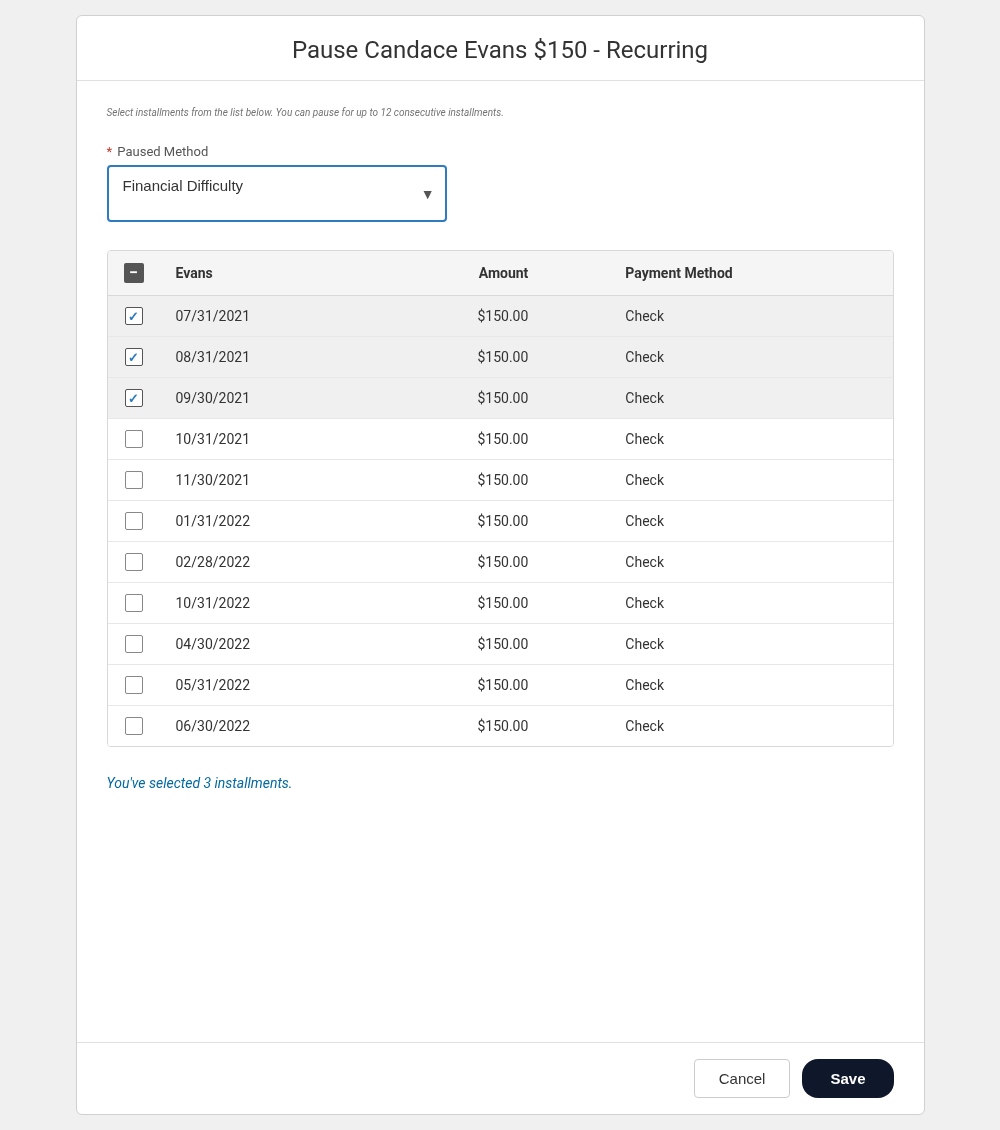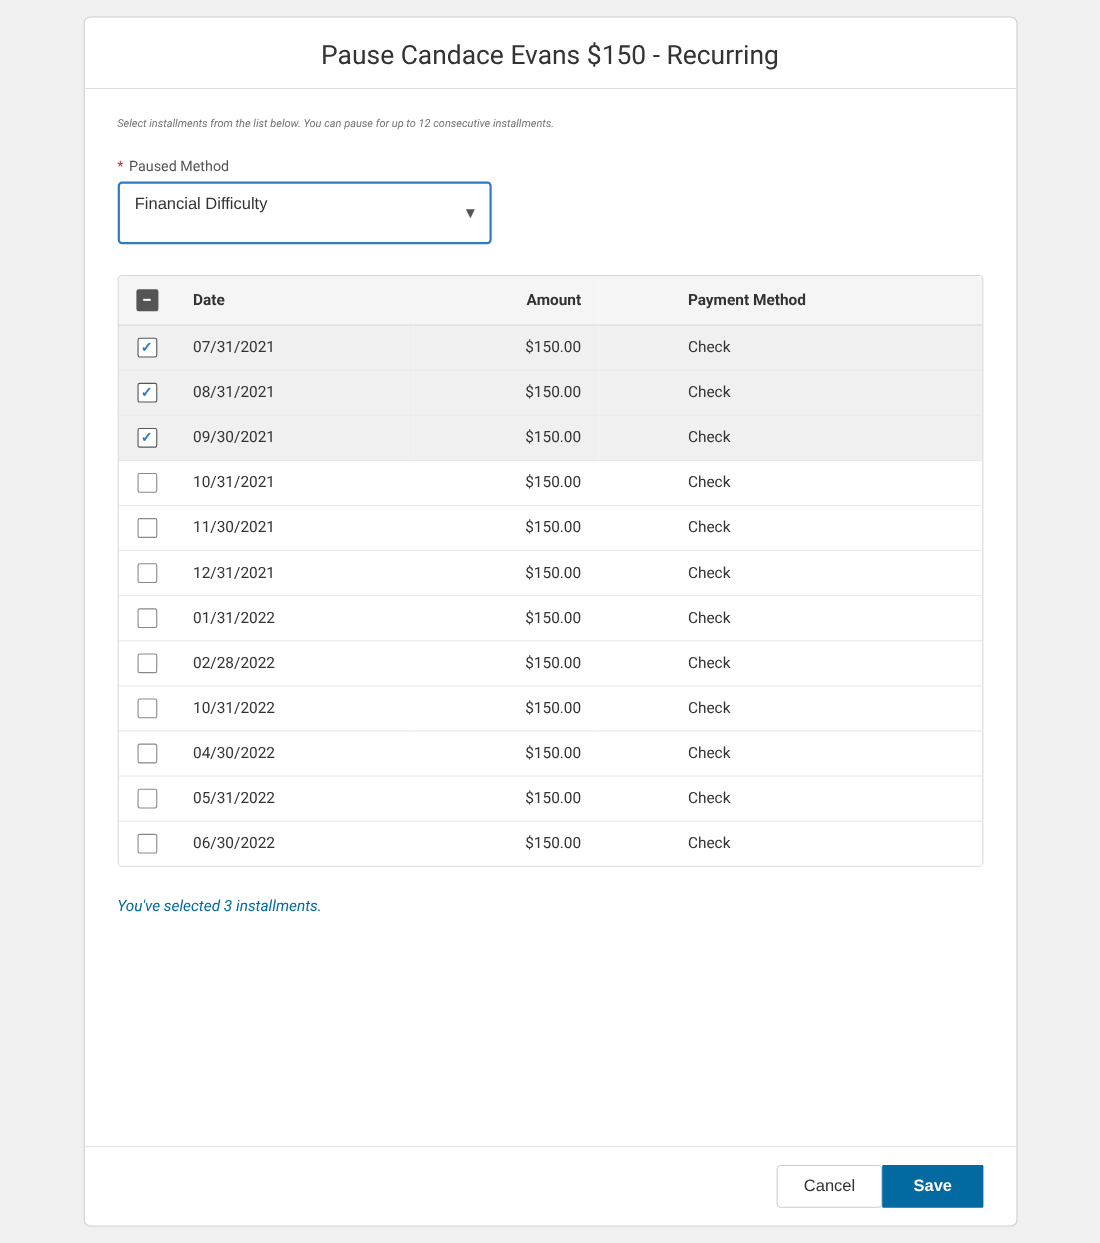--- a/index.html
+++ b/index.html
@@ -226,39 +226,40 @@
       font-size: 15px;
       color: #333333;
       font-weight: 700;
     }
 
     .modal-footer {
       padding: 16px 30px;
       border-top: 1px solid #e0e0e0;
       display: flex;
       justify-content: flex-end;
+      gap: 12px;
     }
 
     .btn-cancel {
       padding: 10px 24px;
       font-size: 15px;
       color: #333333;
       background: #ffffff;
       border: 1px solid #cccccc;
       border-radius: 4px;
       cursor: pointer;
     }
 
     .btn-save {
       padding: 10px 28px;
       font-size: 15px;
       color: #ffffff;
-      background: #0369a1;
+      background: #0f172a;
       border: none;
-      border-radius: 1px;
+      border-radius: 16px;
       cursor: pointer;
       font-weight: 600;
     }
   </style>
 </head>
 <body>
 
 <div class="modal">
 
   <div class="modal-header">
@@ -285,21 +286,21 @@
       </div>
     </div>
 
     <div class="table-container">
       <table>
         <thead>
           <tr>
             <th class="col-check">
               <span class="header-minus"></span>
             </th>
-            <th>Date</th>
+            <th>Evans</th>
             <th class="col-amount">Amount</th>
             <th></th>
             <th>Payment Method</th>
           </tr>
         </thead>
         <tbody id="table-body">
         <tr class="checked-row">
               <td class="col-check">
                 <div class="checkbox-cell">
                   <span class="custom-checkbox checked"></span>
@@ -353,31 +354,20 @@
               <td class="col-amount">$150.00</td>
               <td></td>
               <td>Check</td>
             </tr>
             <tr>
               <td class="col-check">
                 <div class="checkbox-cell">
                   <span class="custom-checkbox"></span>
                 </div>
               </td>
-              <td>12/31/2021</td>
-              <td class="col-amount">$150.00</td>
-              <td></td>
-              <td>Check</td>
-            </tr>
-            <tr>
-              <td class="col-check">
-                <div class="checkbox-cell">
-                  <span class="custom-checkbox"></span>
-                </div>
-              </td>
               <td>01/31/2022</td>
               <td class="col-amount">$150.00</td>
               <td></td>
               <td>Check</td>
             </tr>
             <tr>
               <td class="col-check">
                 <div class="checkbox-cell">
                   <span class="custom-checkbox"></span>
                 </div>

